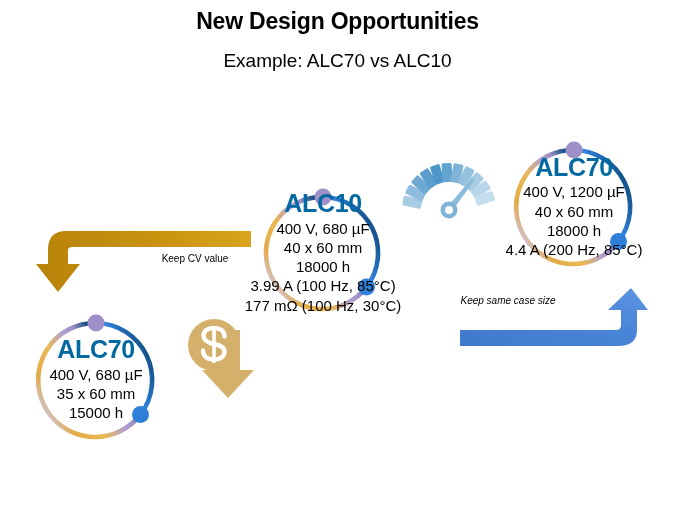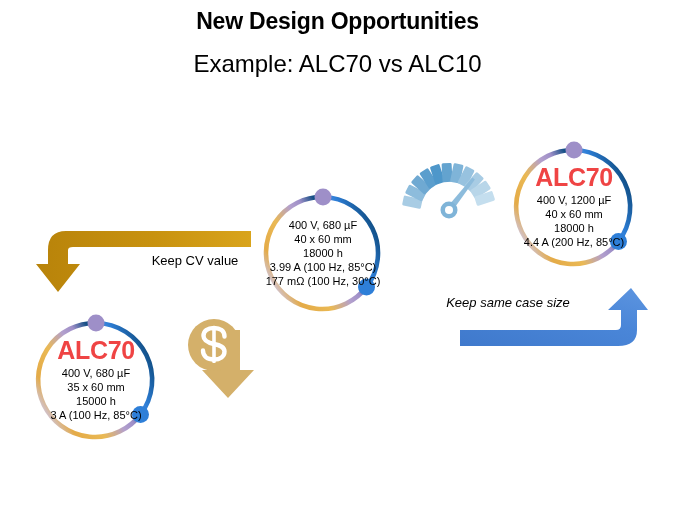--- a/index.html
+++ b/index.html
@@ -31,21 +31,21 @@
     font-weight: bold;
     color: #000000;
     letter-spacing: -0.2px;
   }
   .subtitle {
     position: absolute;
     left: 0;
     top: 50px;
     width: 675px;
     text-align: center;
-    font-size: 24px;
+    font-size: 19px;
     font-weight: normal;
     color: #000000;
   }
 
   
   .ring-wrap {
     position: absolute;
   }
   .ring-wrap svg {
     position: absolute;
@@ -62,40 +62,40 @@
     display: flex;
     flex-direction: column;
     align-items: center;
     justify-content: center;
     text-align: center;
     line-height: 1.02;
   }
   .ring-name {
     font-size: 25px;
     font-weight: bold;
-    color: #ef4444;
+    color: #0369a1;
     letter-spacing: -0.3px;
     margin-bottom: 2px;
   }
   .ring-spec {
-    font-size: 11px;
+    font-size: 15px;
     color: #000000;
     white-space: nowrap;
     line-height: 1.28;
   }
 
   
   .arrow-svg {
     position: absolute;
     overflow: visible;
   }
   .arrow-label {
     position: absolute;
     text-align: center;
-    font-size: 13px;
+    font-size: 10px;
     color: #000000;
     line-height: 1.35;
     white-space: nowrap;
   }
 
   
   .icon-svg {
     position: absolute;
     overflow: visible;
   }
@@ -245,21 +245,20 @@
 
       <path d="M 60 3 A 57 57 0 0 1 104.5 94.5" fill="none" stroke="url(#ringGrad1b)" stroke-width="4.6" stroke-linecap="round"></path>
       <circle cx="60" cy="3" r="8.5" fill="#9e8fc8"></circle>
       <circle cx="104.5" cy="94.5" r="8.5" fill="#2e7fd8"></circle>
     </svg>
     <div class="ring-text">
       <div class="ring-name">ALC70</div>
       <div class="ring-spec">400 V, 680 µF</div>
       <div class="ring-spec">35 x 60 mm</div>
       <div class="ring-spec">15000 h</div>
-      <div class="ring-spec">3 A (100 Hz, 85°C)</div>
     </div>
   </div>
 
   <div class="ring-wrap" style="left:264px; top:194px; width:118px; height:118px;">
     <svg width="118" height="118" viewBox="0 0 118 118">
       <defs>
         <linearGradient id="ringGrad2" x1="0.05" y1="0.78" x2="0.92" y2="0.16">
           <stop offset="0%" stop-color="#cfc4d8"></stop>
           <stop offset="13%" stop-color="#e4ab48"></stop>
           <stop offset="34%" stop-color="#eab954"></stop>
@@ -275,20 +274,21 @@
           <stop offset="72%" stop-color="#9aa0cf"></stop>
           <stop offset="100%" stop-color="#cbbfd6"></stop>
         </linearGradient>
       </defs>
       <path d="M 59 3 A 56 56 0 1 0 102.5 93" fill="none" stroke="url(#ringGrad2)" stroke-width="4.6" stroke-linecap="round"></path>
       <path d="M 59 3 A 56 56 0 0 1 102.5 93" fill="none" stroke="url(#ringGrad2b)" stroke-width="4.6" stroke-linecap="round"></path>
       <circle cx="59" cy="3" r="8.5" fill="#9e8fc8"></circle>
       <circle cx="102.5" cy="93" r="8.5" fill="#2e7fd8"></circle>
     </svg>
     <div class="ring-text">
+      <div class="ring-name">ALC10</div>
       <div class="ring-spec">400 V, 680 µF</div>
       <div class="ring-spec">40 x 60 mm</div>
       <div class="ring-spec">18000 h</div>
       <div class="ring-spec">3.99 A (100 Hz, 85°C)</div>
       <div class="ring-spec">177 mΩ (100 Hz, 30°C)</div>
     </div>
   </div>
 
   <div class="ring-wrap" style="left:514px; top:147px; width:120px; height:120px;">
     <svg width="120" height="120" viewBox="0 0 120 120">

